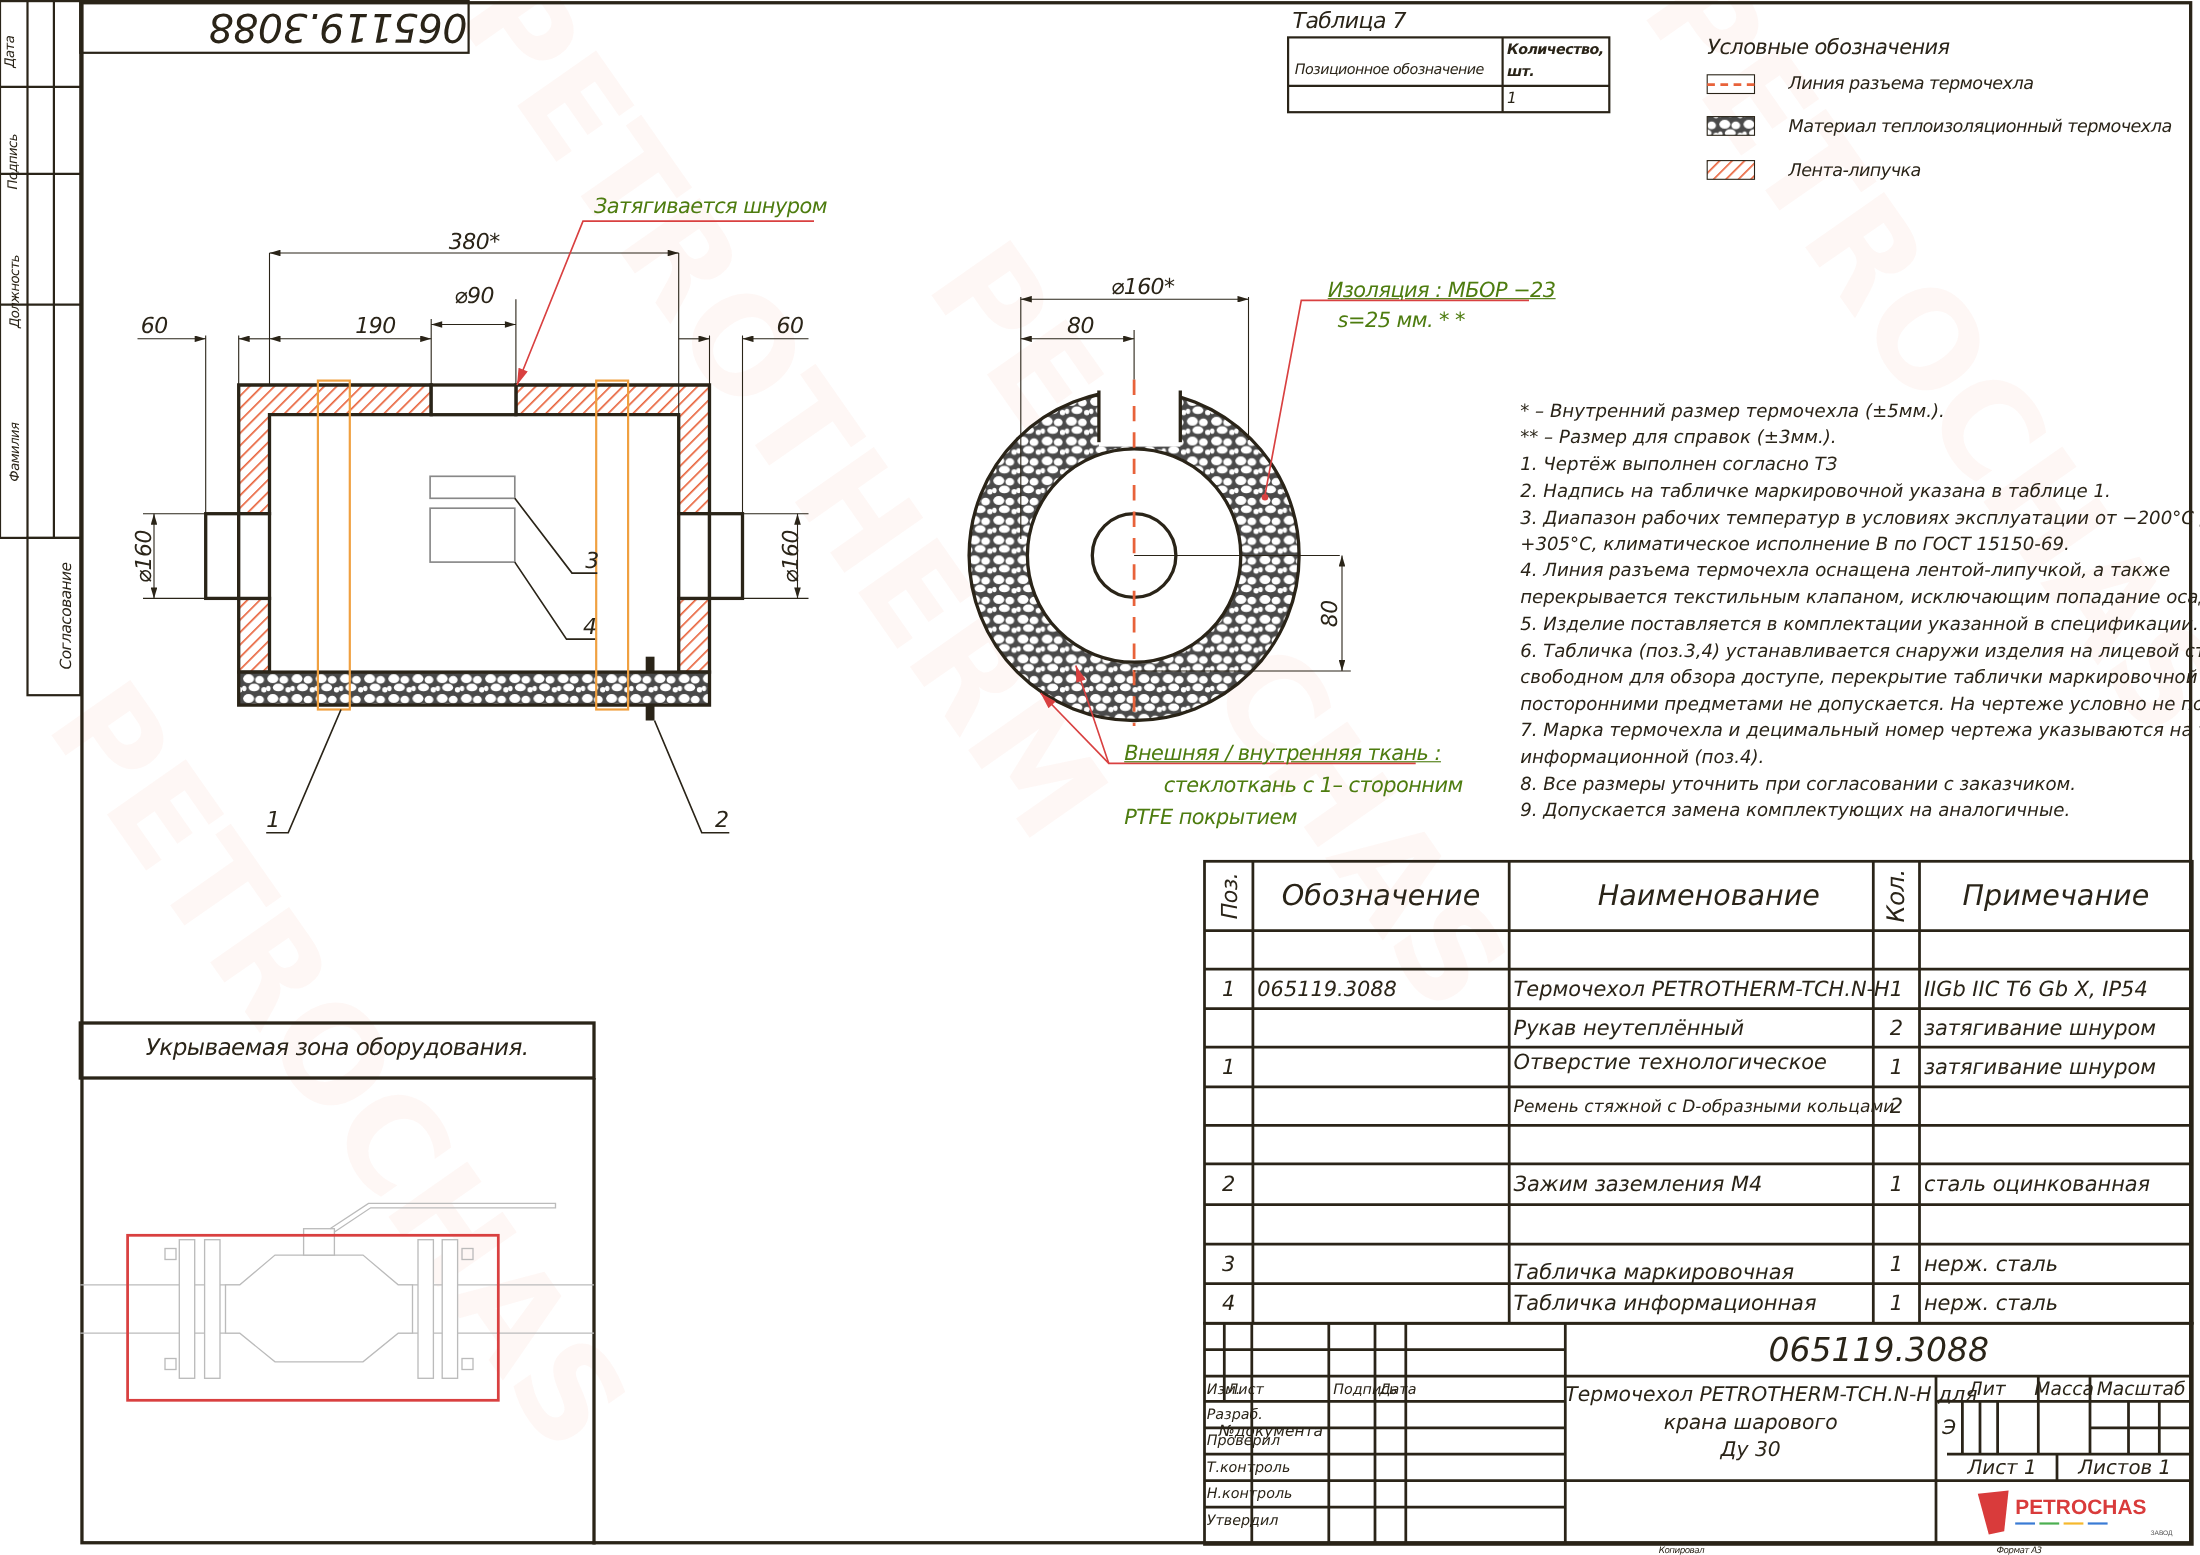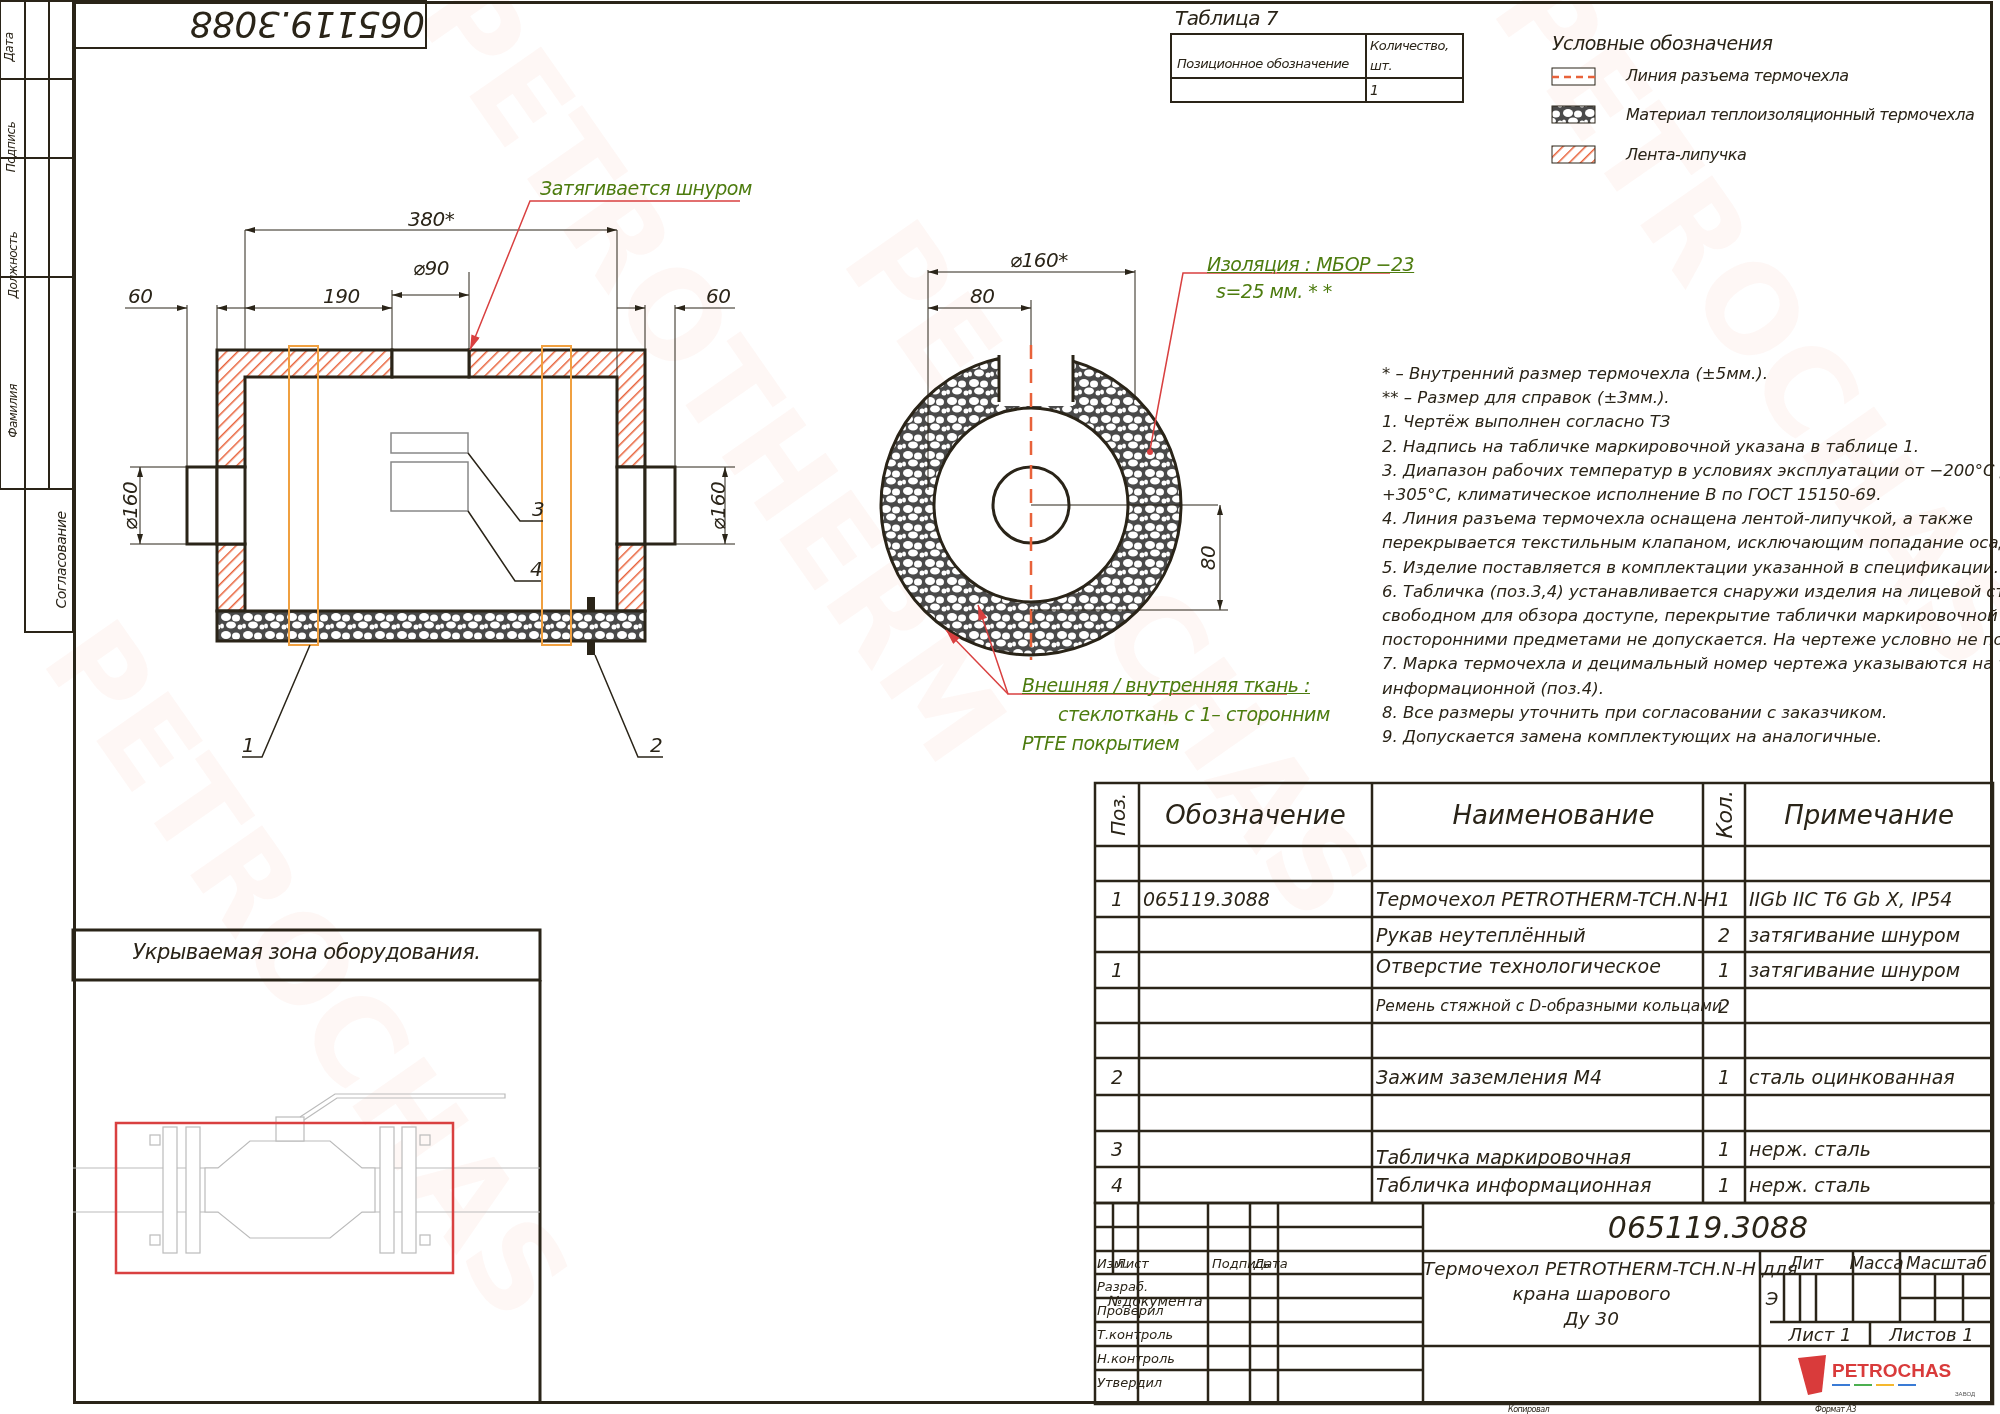--- a/index.html
+++ b/index.html
@@ -238,21 +238,21 @@
 <div class="abs it" style="left:190px;top:4px;font-size:36px;transform:rotate(180deg);">065119.3088</div>
 
 <div class="abs it" style="left:-6px;top:40px;font-size:12px;transform:rotate(-90deg);">Дата</div>
 <div class="abs it" style="left:-14px;top:140px;font-size:12px;transform:rotate(-90deg);">Подпись</div>
 <div class="abs it" style="left:-20px;top:258px;font-size:12px;transform:rotate(-90deg);">Должность</div>
 <div class="abs it" style="left:-14px;top:404px;font-size:12px;transform:rotate(-90deg);">Фамилия</div>
 <div class="abs it" style="left:12px;top:552px;font-size:14px;transform:rotate(-90deg);">Согласование</div>
 
 <div class="abs it" style="left:1175px;top:6px;font-size:20px;">Таблица 7</div>
 <div class="abs it" style="left:1177px;top:56px;font-size:13px;">Позиционное обозначение</div>
-<div class="abs it" style="left:1370px;top:36px;width:90px;font-size:13px;line-height:20px;white-space:normal;">Количество, шт.</div>
+<div class="abs it" style="left:1370px;top:36px;width:90px;font-size:13px;line-height:20px;white-space:normal;font-weight:bold;">Количество, шт.</div>
 <div class="abs it" style="left:1370px;top:82px;font-size:14px;">1</div>
 
 <div class="abs it" style="left:1552px;top:32px;font-size:19px;">Условные обозначения</div>
 <div class="abs it" style="left:1626px;top:66px;font-size:16px;">Линия разъема термочехла</div>
 <div class="abs it" style="left:1626px;top:105px;font-size:16px;">Материал теплоизоляционный термочехла</div>
 <div class="abs it" style="left:1626px;top:145px;font-size:16px;">Лента-липучка</div>
 
 <div class="abs it red" style="left:540px;top:177px;font-size:19px;">Затягивается шнуром</div>
 <div class="abs it" style="left:408px;top:207px;font-size:20px;">380*</div>
 <div class="abs it" style="left:413px;top:256px;font-size:20px;">⌀90</div>

